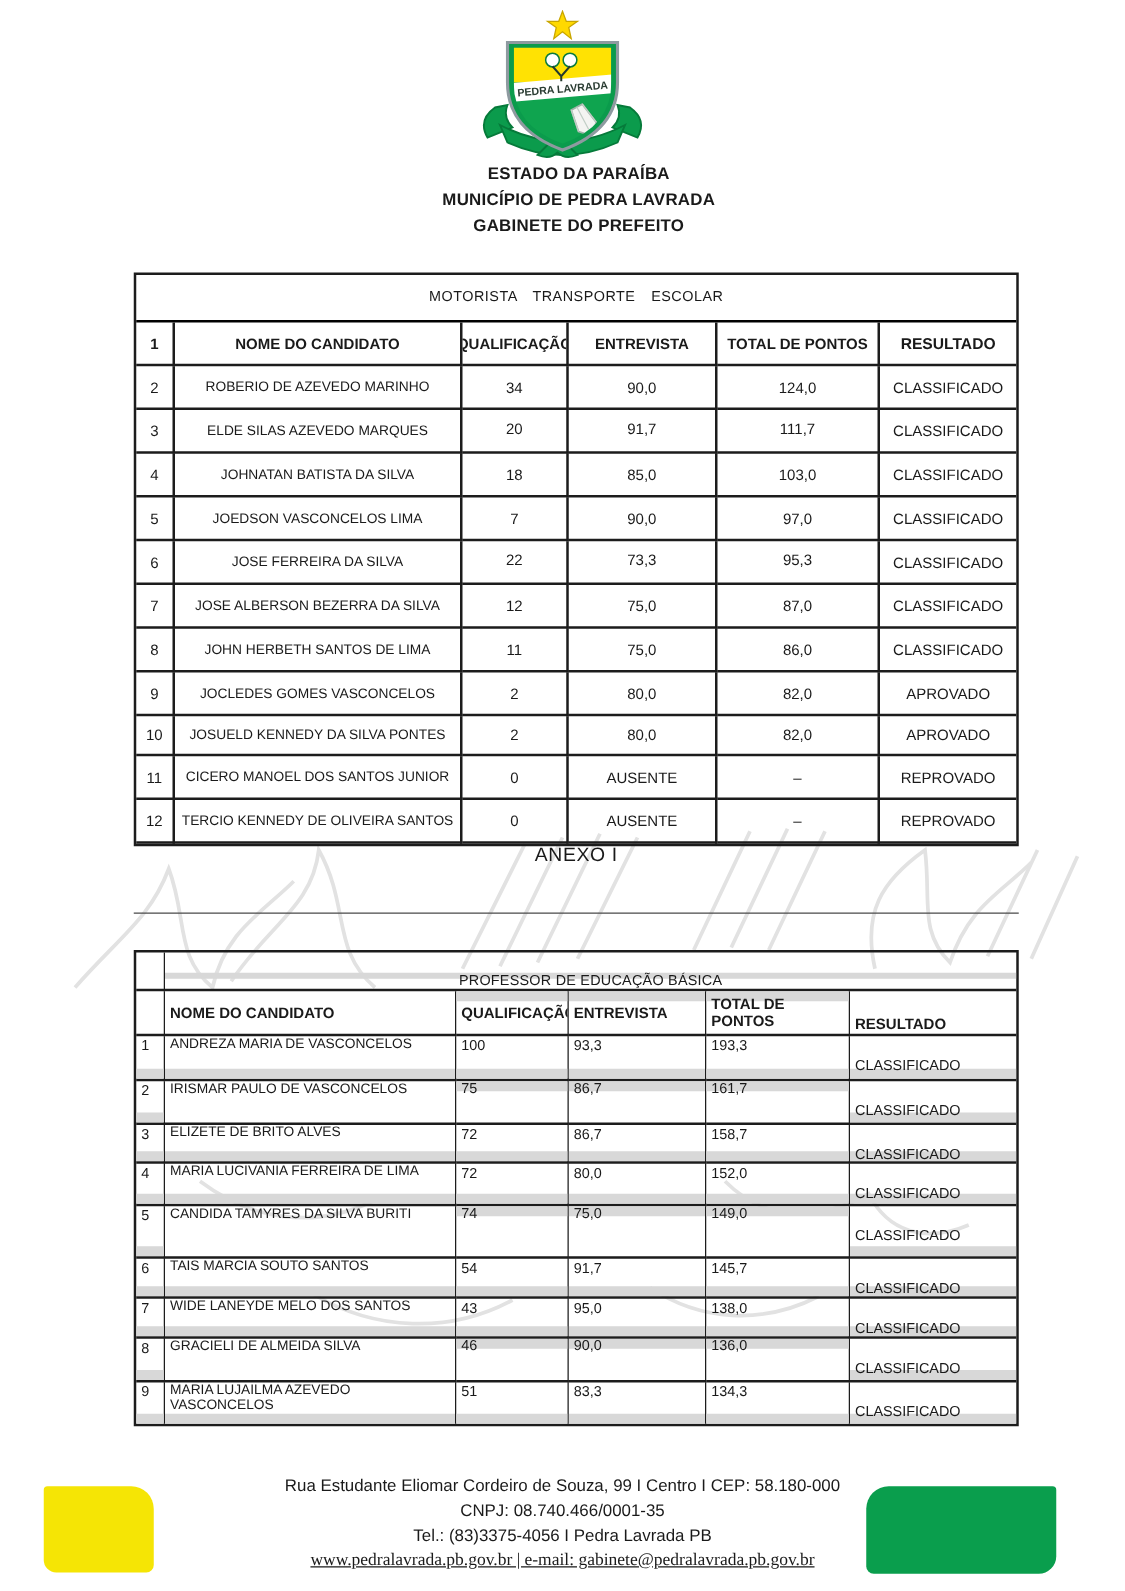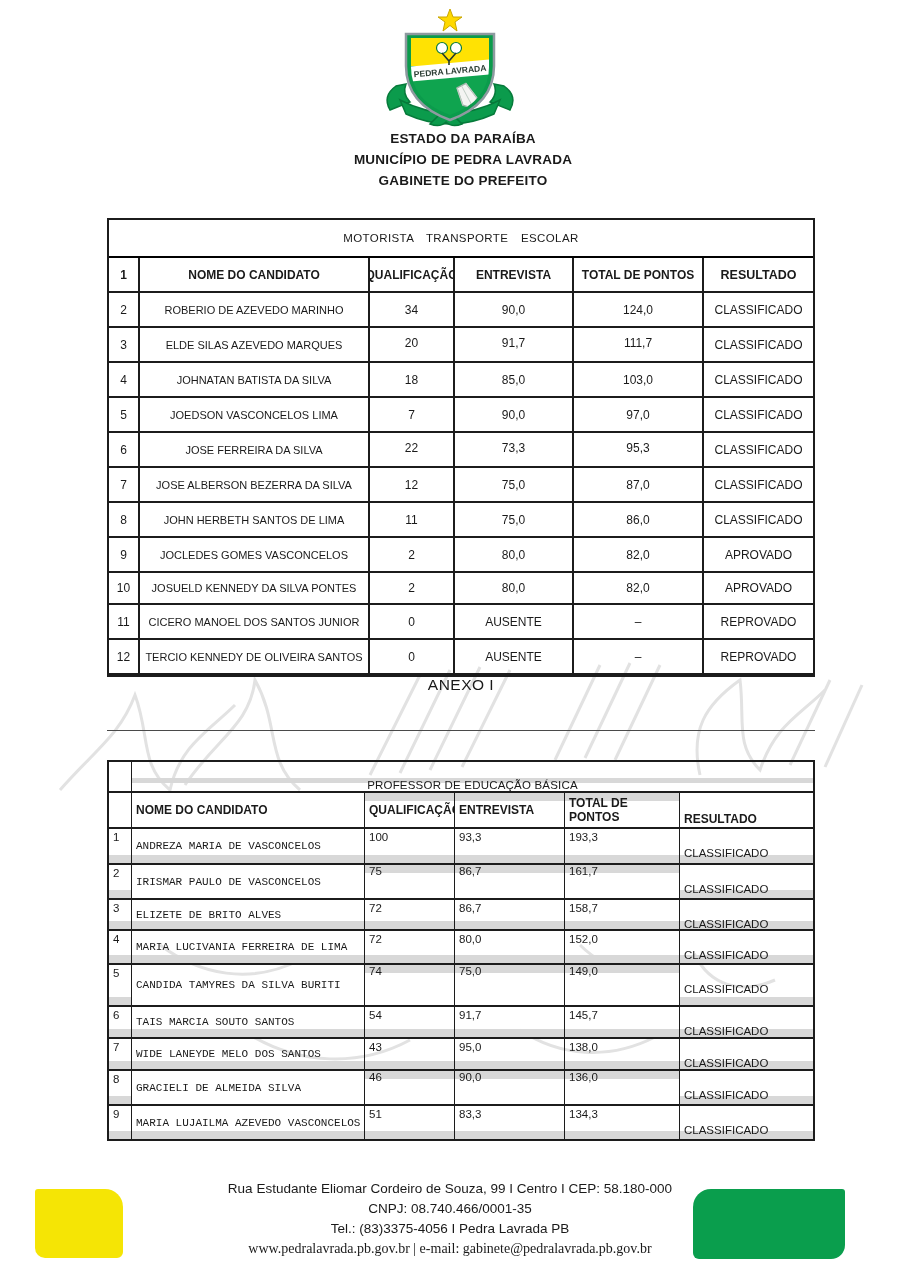--- a/index.html
+++ b/index.html
@@ -48,29 +48,29 @@
               text-align:left; padding:2px 0 0 4px; }
   .t2 .cell:last-child { border-right:none;margin-top:16px; }
   .t2 .grid-bottom .cell { border-bottom:none; }
   .t2-titlerow { height:31px; }
   .t2-titlerow .t2-titlecell { display:flex; align-items:center; justify-content:center; text-align:center;
                                font-size:11.5px; letter-spacing:.2px; padding:0; }
   .t2-head { height:36px; font-weight:bold; font-size:12px; }
   .t2-head .cell { align-items:center; padding-top:0; }
   .t2-head .t2-result { align-items:flex-start; padding-top:3px; }
   .t2-row { font-size:11.5px; }
-  .t2-row .t2-name { align-items:center; padding-top:0; font-size:11px;font-family:Liberation Mono, monospace; }
+  .t2-row .t2-name { padding-top:0; font-size:11px; }
   .t2 .vbot { align-items:flex-start; padding-bottom:3px; padding-top:0; }
   .strip-top, .strip-bottom, .strip-title { position:absolute; left:0; right:0; height:8px; background:#d8d8d8; z-index:1; }
   .strip-top { top:0; } .strip-bottom { bottom:0; } .strip-title { top:0; height:5px; }
 
   
   .footer-text { position:absolute; left:0; top:1179px; width:100%; text-align:center;
                  font-size:13.5px; line-height:20px; z-index:1; }
-  .footer-text .serif { font-family:"Liberation Serif", serif; font-size:14px; }
+  .footer-text .serif { font-family:"Liberation Serif", serif; font-size:14px;text-decoration:underline; }
   .footer-block { position:absolute; z-index:0; }
   .fb-yellow { left:35px; top:1189px; width:88px; height:69px; border-radius:3px 18px 6px 10px; }
   .fb-green  { left:693px; top:1189px; width:152px; height:70px; border-radius:18px 3px 14px 6px; }
 </style>
 </head>
 <body>
 
 <div class="page">
 
   <svg class="watermark" width="900" height="420" viewBox="0 0 900 420">

